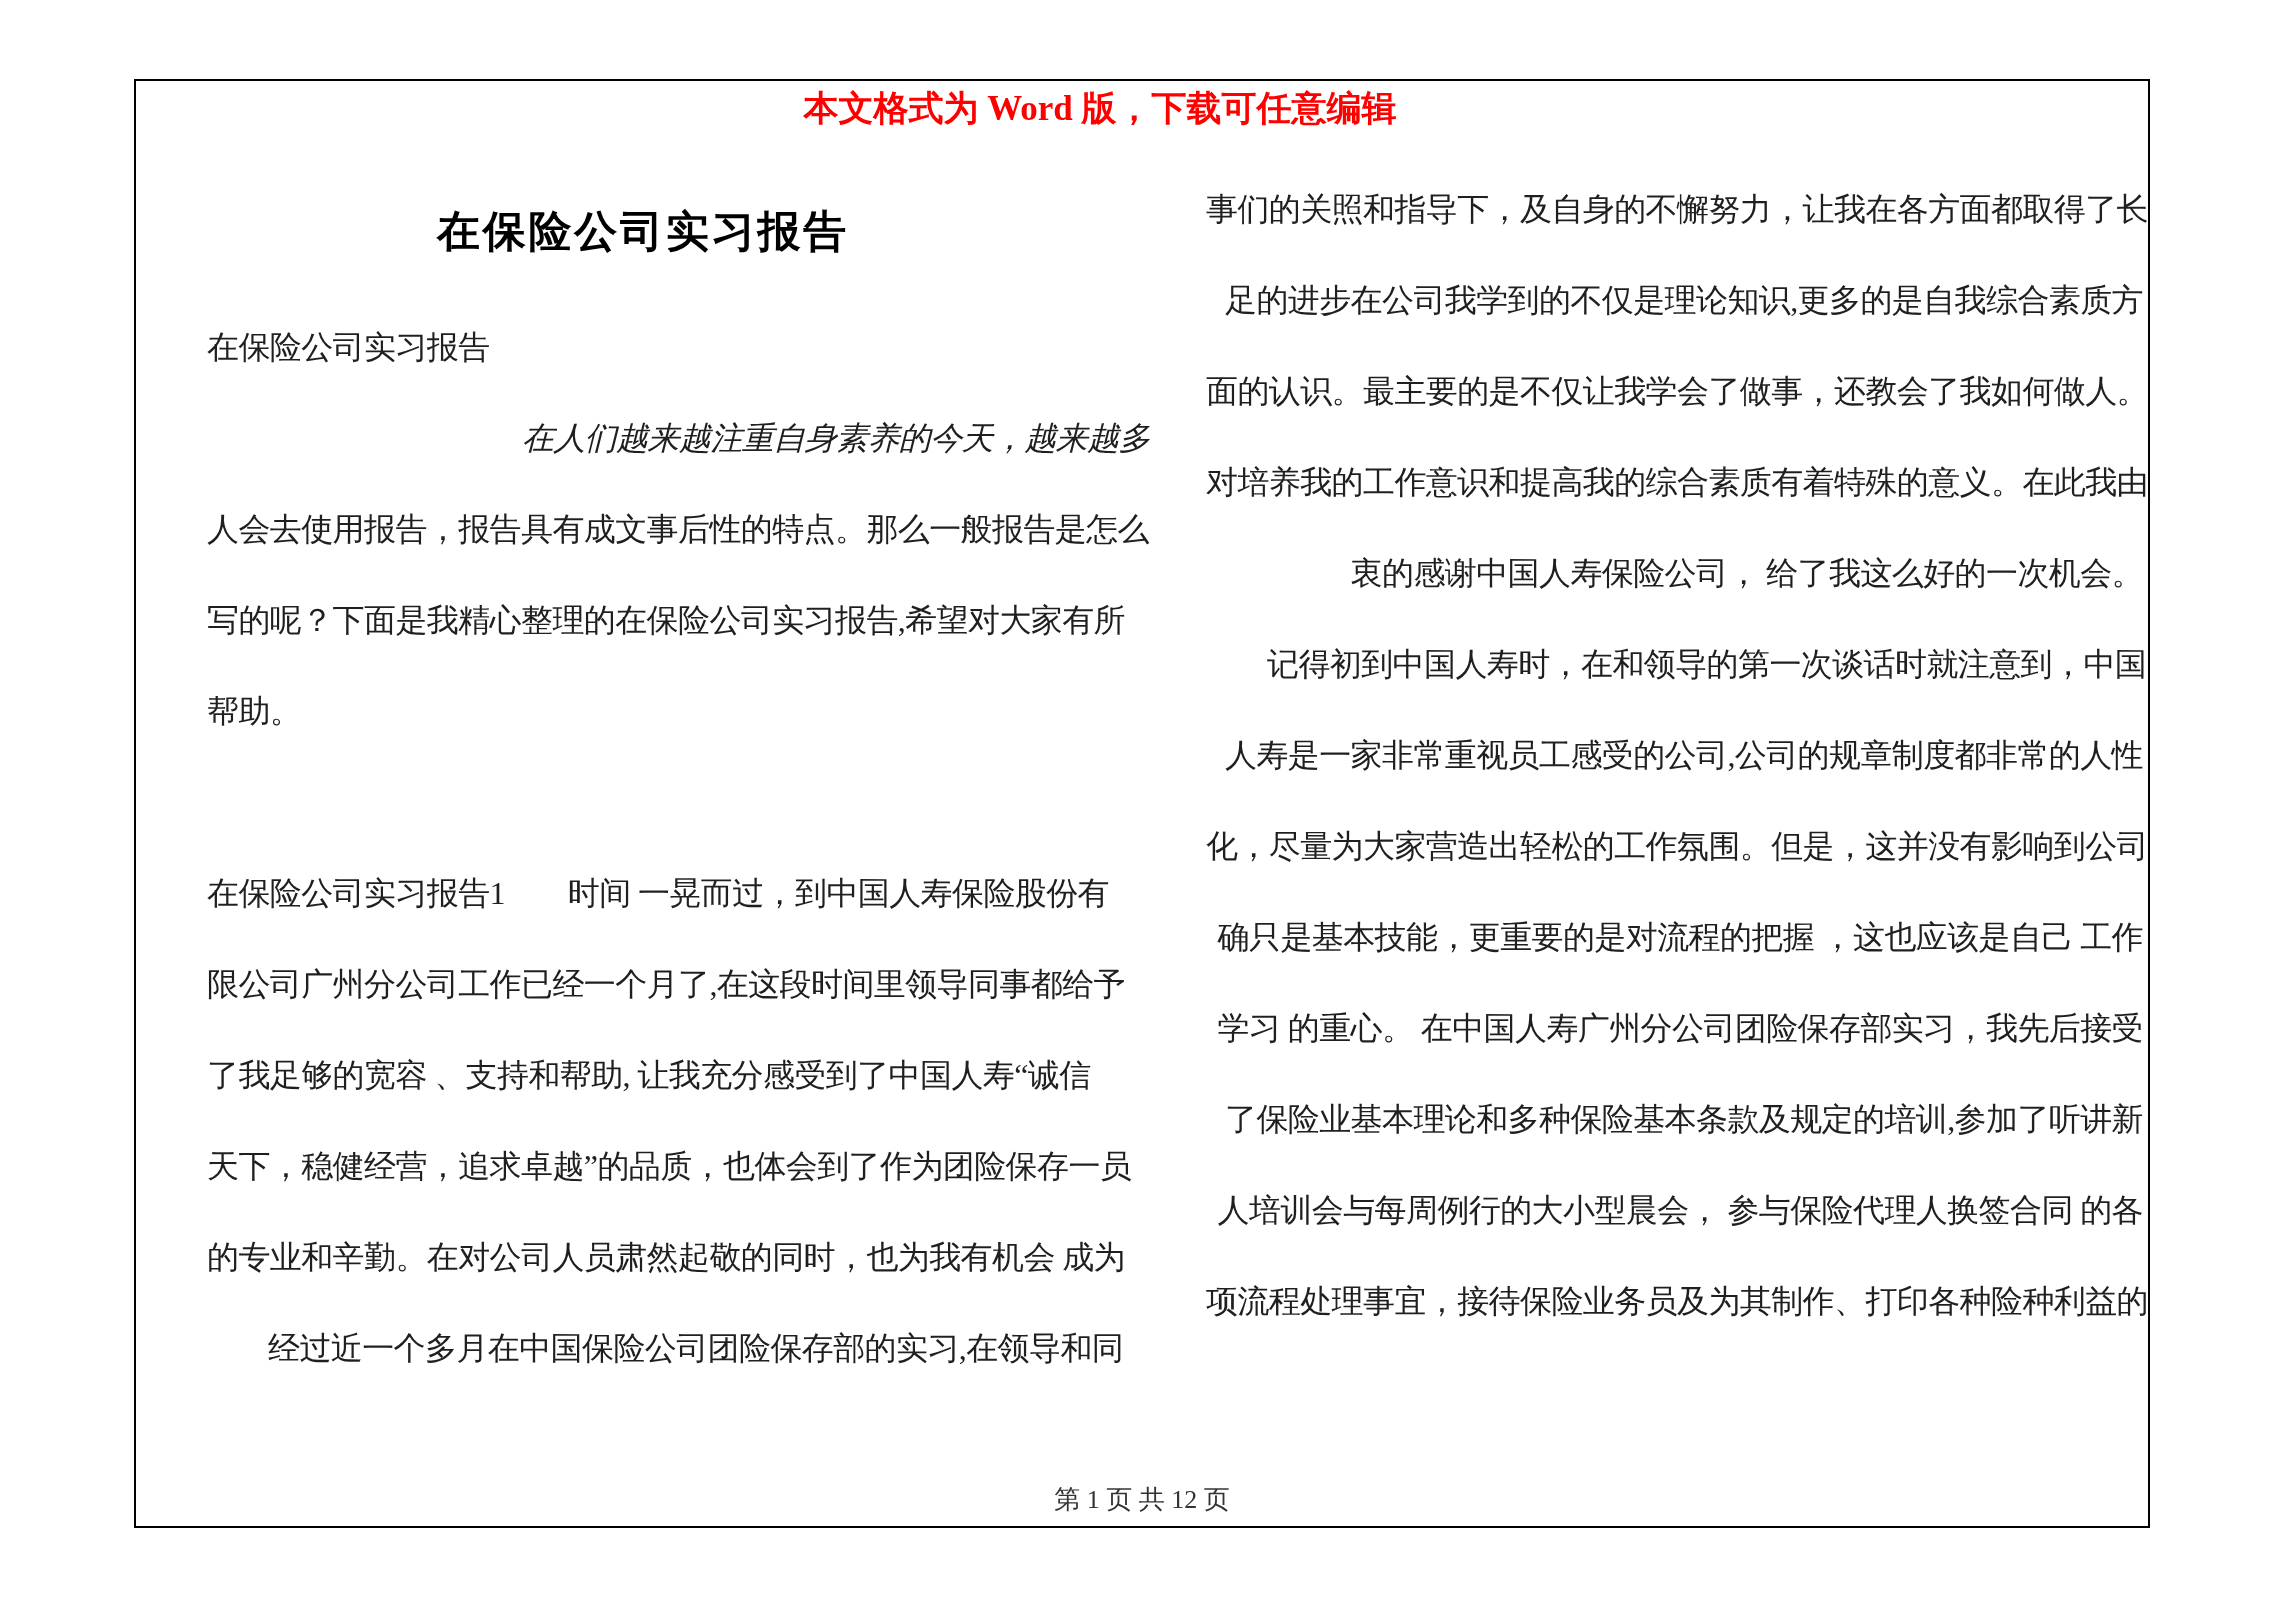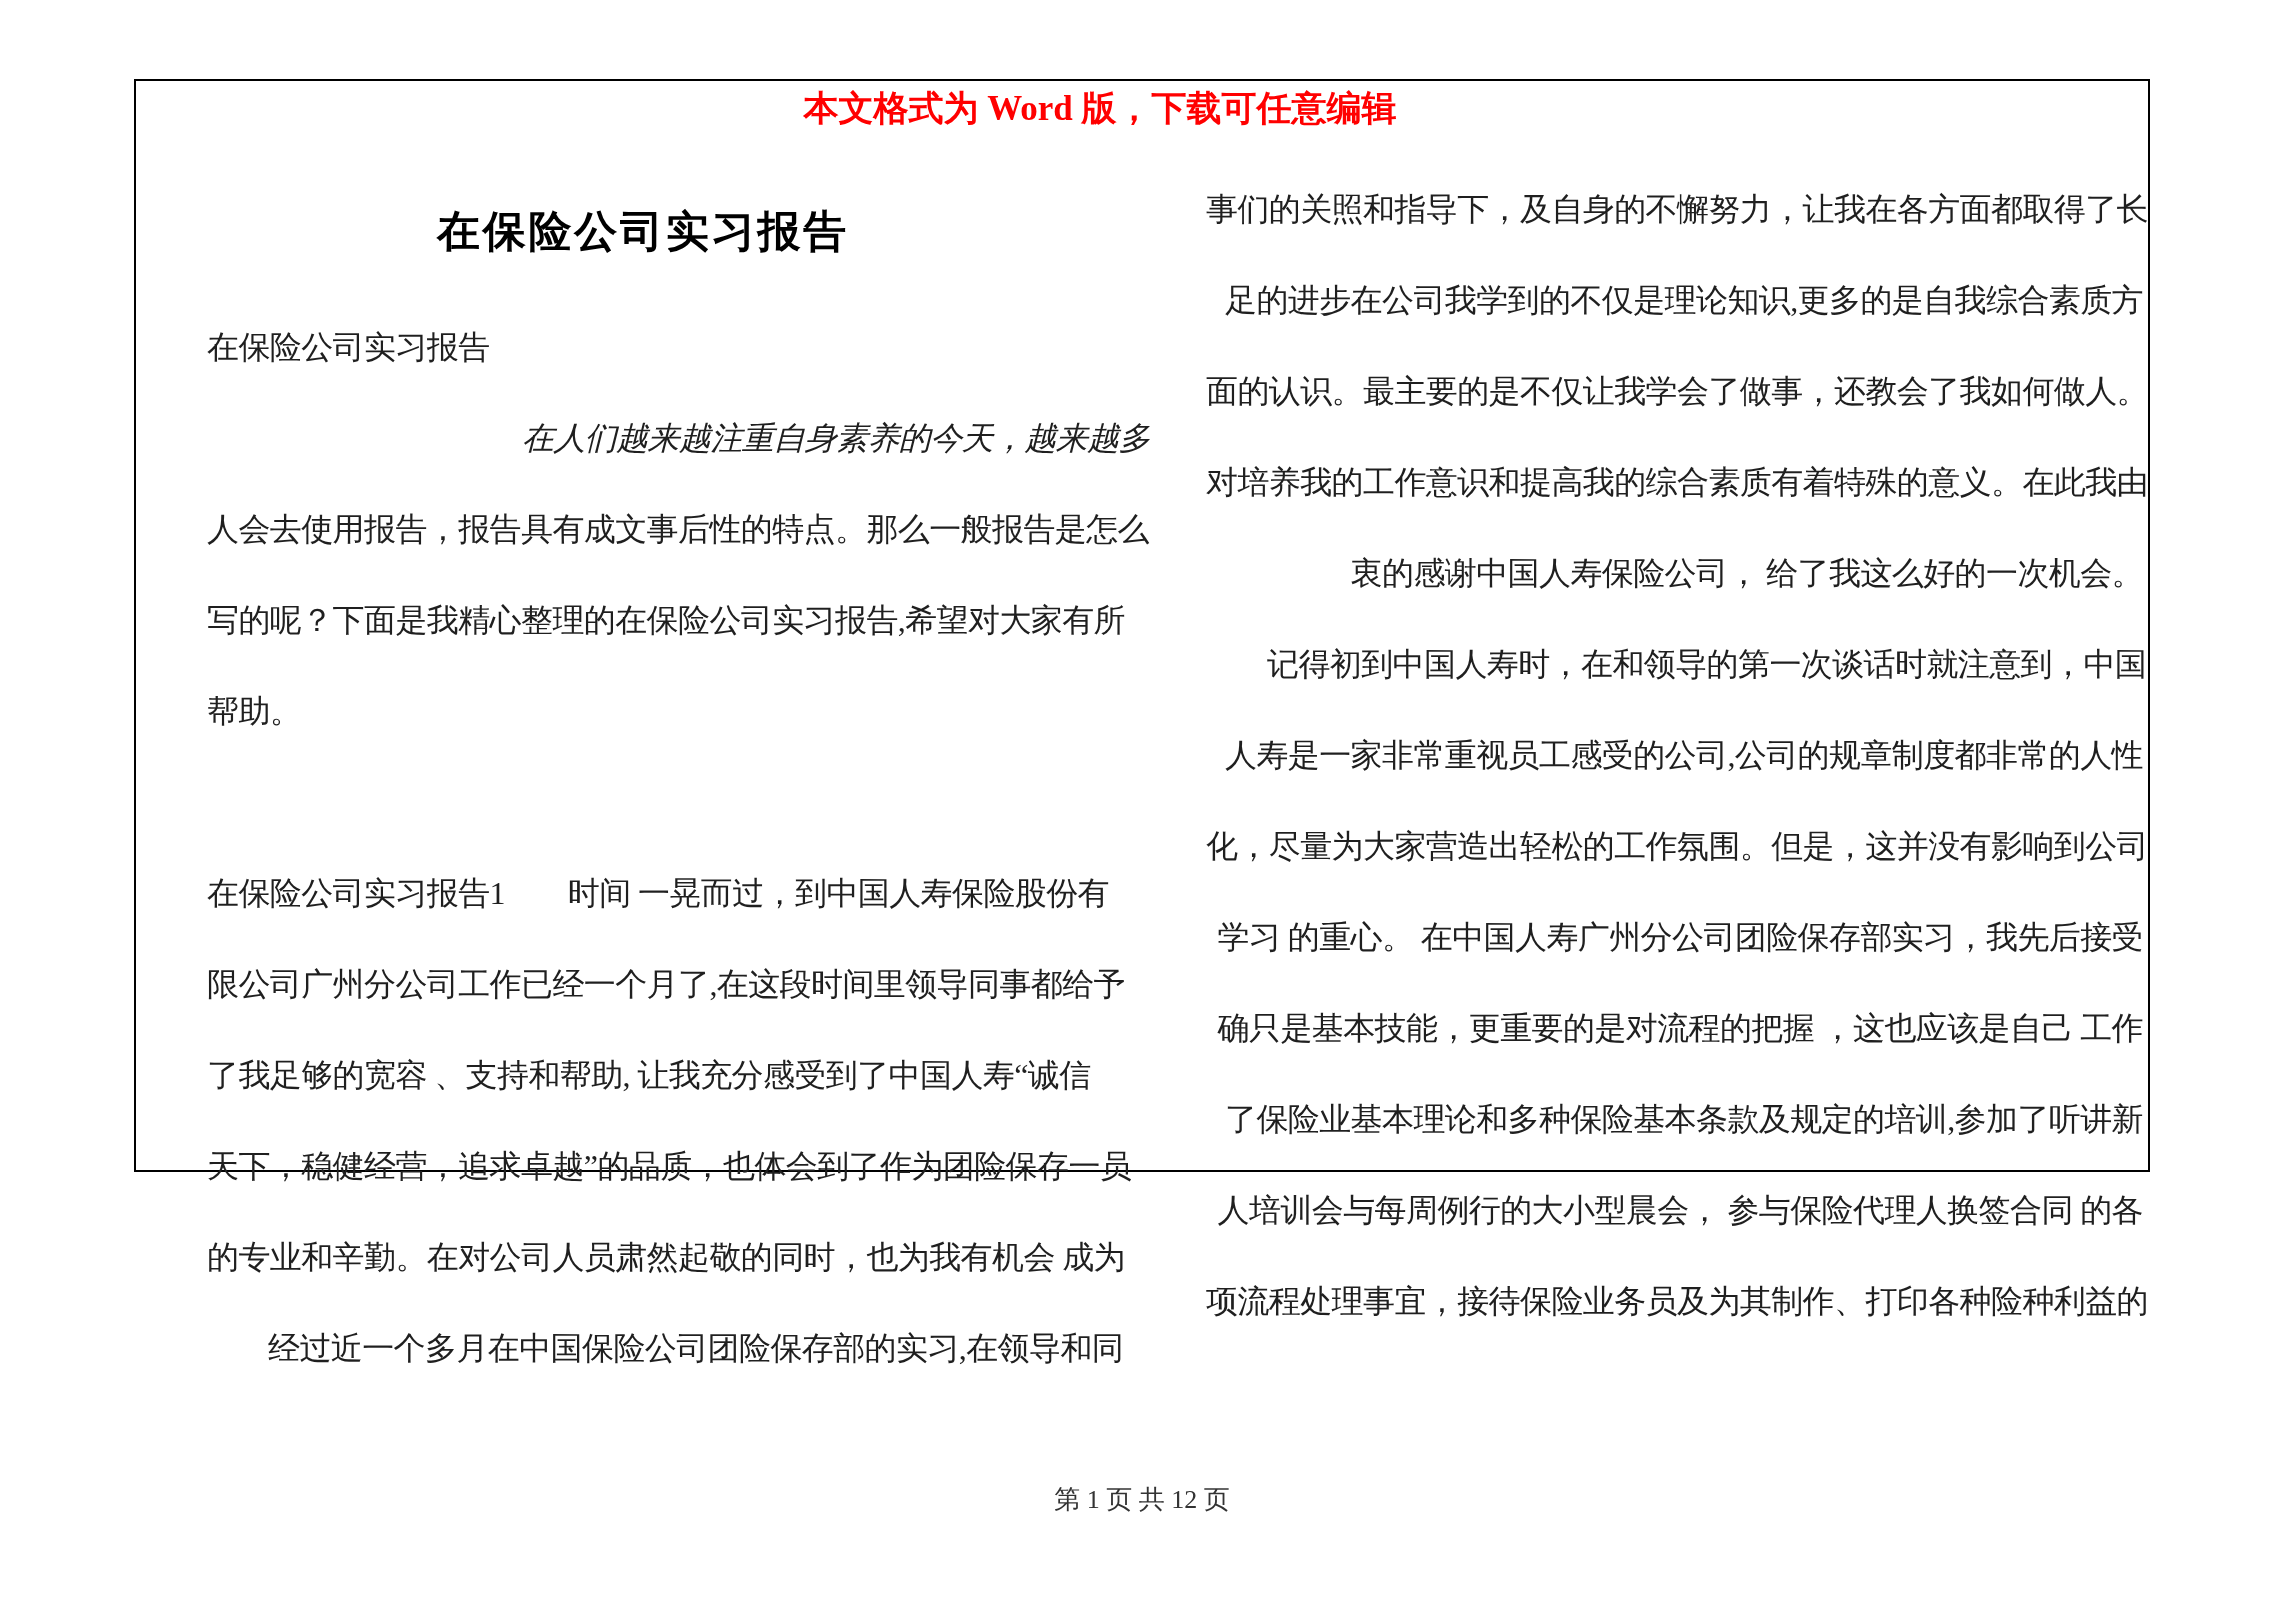--- a/index.html
+++ b/index.html
@@ -2,21 +2,21 @@
 <html style="font-size:15px"><head>
 <meta charset="utf-8">
 <style>
   html,body{margin:0;padding:0;background:#ffffff;}
   body{
     width:2296px;height:1622px;position:relative;overflow:hidden;
     font-family:"Liberation Serif","DejaVu Serif",serif;
     color:#1f1f1f;
   }
   .page{
-    position:absolute;left:134px;top:79px;width:2016px;height:1093px;
+    position:absolute;left:134px;top:79px;width:2016px;height:1449px;
     border:2.8px solid #000000;box-sizing:border-box;background:#ffffff;
   }
   .notice{
     position:absolute;left:0;top:5.6px;width:100%;
     text-align:center;transform:translateX(-42px);
     font-size:35px;font-weight:bold;color:#ff0000;
     line-height:43px;white-space:pre;
   }
   .doc-title{
     position:absolute;left:71px;top:123px;width:928px;
@@ -66,22 +66,22 @@
 
   <div class="col col-right">
     <div class="ln">事们的关照和指导下，及自身的不懈努力，让我在各方面都取得了长</div>
     <div class="ln">足的进步在公司我学到的不仅是理论知识,更多的是自我综合素质方</div>
     <div class="ln">面的认识。最主要的是不仅让我学会了做事，还教会了我如何做人。</div>
     <div class="ln">对培养我的工作意识和提高我的综合素质有着特殊的意义。在此我由</div>
     <div class="ln">衷的感谢中国人寿保险公司， 给了我这么好的一次机会。</div>
     <div class="ln ind2">记得初到中国人寿时，在和领导的第一次谈话时就注意到，中国</div>
     <div class="ln">人寿是一家非常重视员工感受的公司,公司的规章制度都非常的人性</div>
     <div class="ln">化，尽量为大家营造出轻松的工作氛围。但是，这并没有影响到公司</div>
+    <div class="ln">确只是基本技能，更重要的是对流程的把握 ，这也应该是自己 工作</div>
     <div class="ln">学习 的重心。 在中国人寿广州分公司团险保存部实习，我先后接受</div>
-    <div class="ln">确只是基本技能，更重要的是对流程的把握 ，这也应该是自己 工作</div>
     <div class="ln">了保险业基本理论和多种保险基本条款及规定的培训,参加了听讲新</div>
     <div class="ln">人培训会与每周例行的大小型晨会， 参与保险代理人换签合同 的各</div>
     <div class="ln">项流程处理事宜，接待保险业务员及为其制作、打印各种险种利益的</div>
   </div>
 
   <div class="footer">第 1 页 共 12 页</div>
 
 </div>
 
 

